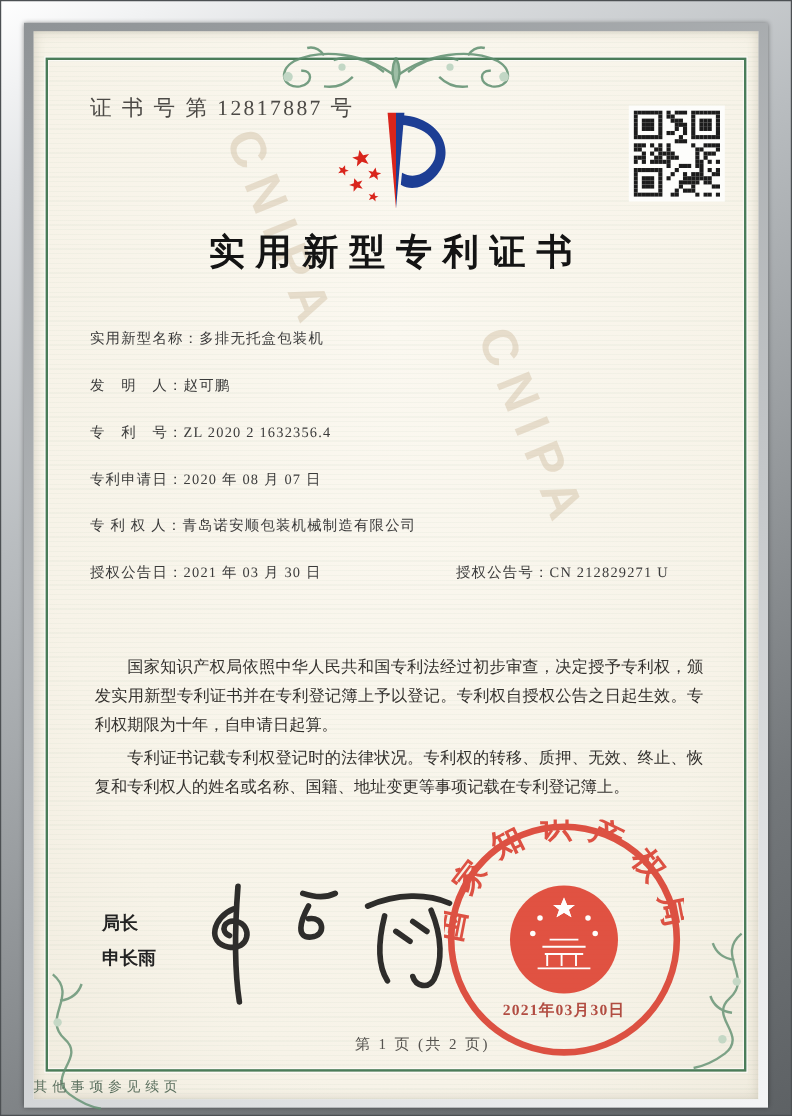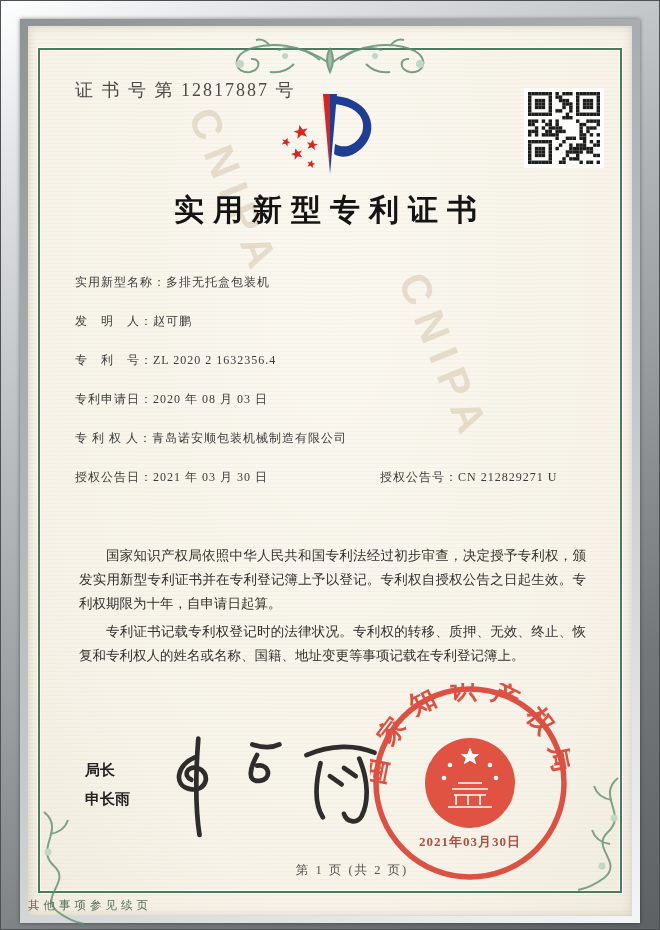--- a/index.html
+++ b/index.html
@@ -343,21 +343,21 @@
         <div class="frow">
           <span class="flabel">实用新型名称：</span><span class="fvalue">多排无托盒包装机</span>
         </div>
         <div class="frow">
           <span class="flabel">发　明　人：</span><span class="fvalue">赵可鹏</span>
         </div>
         <div class="frow">
           <span class="flabel">专　利　号：</span><span class="fvalue">ZL 2020 2 1632356.4</span>
         </div>
         <div class="frow">
-          <span class="flabel">专利申请日：</span><span class="fvalue">2020 年 08 月 03 日</span>
+          <span class="flabel">专利申请日：</span><span class="fvalue">2020 年 08 月 07 日</span>
         </div>
         <div class="frow">
           <span class="flabel">专 利 权 人：</span><span class="fvalue">青岛诺安顺包装机械制造有限公司</span>
         </div>
         <div class="frow">
           <span class="flabel">授权公告日：</span><span class="fvalue">2021 年 03 月 30 日</span>
           <span class="grant-no-col">
             <span class="flabel">授权公告号：</span><span class="fvalue">CN 212829271 U</span>
           </span>
         </div>

